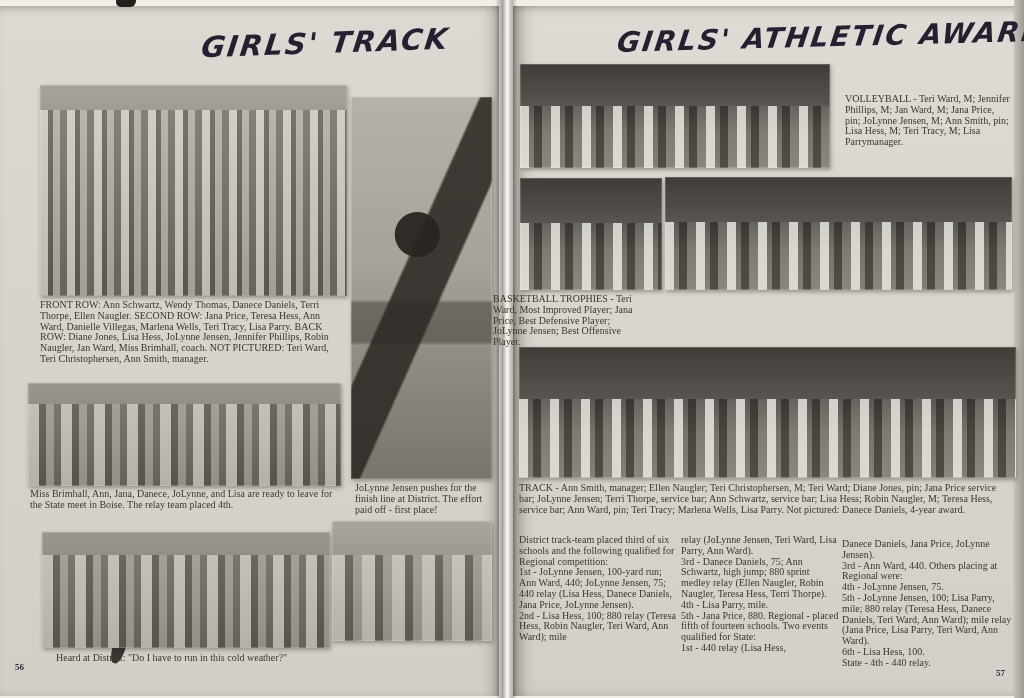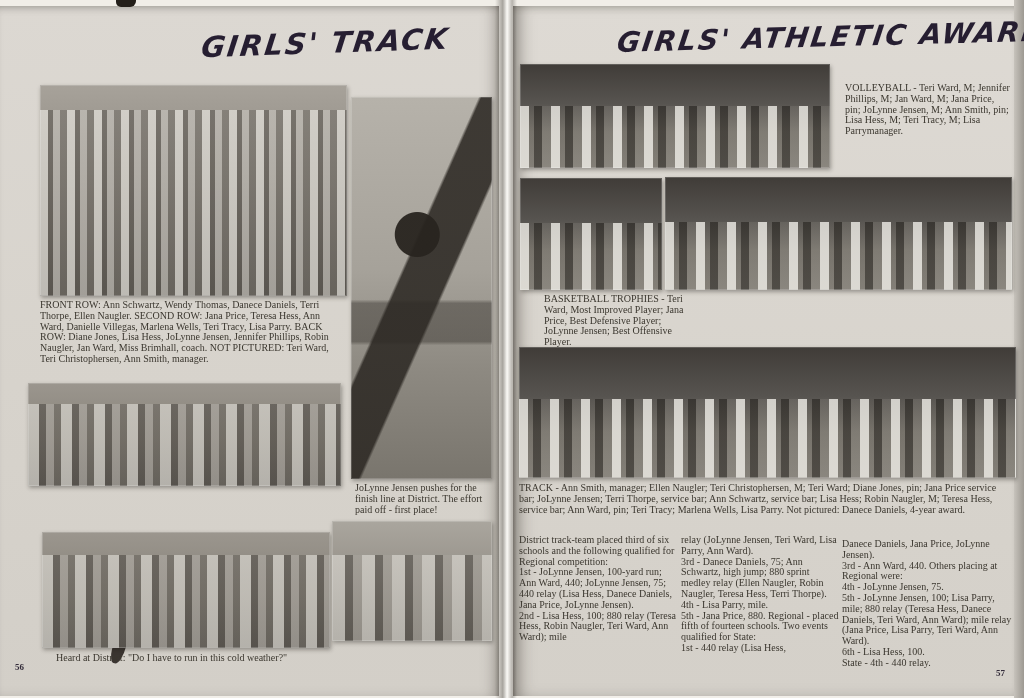--- a/index.html
+++ b/index.html
@@ -109,30 +109,31 @@
   <div class="title title-left">GIRLS' TRACK</div>
   <div class="title title-right">GIRLS' ATHLETIC AWARDS</div>
 
   <div class="photo ph-team" style="left:40px;top:85px;width:307px;height:211px;"></div>
   <div class="photo ph-runner" style="left:351px;top:97px;width:141px;height:382px;"></div>
   <div class="photo ph-outdoor" style="left:28px;top:383px;width:313px;height:103px;"></div>
   <div class="photo ph-outdoor" style="left:42px;top:532px;width:288px;height:116px;"></div>
   <div class="photo ph-field" style="left:332px;top:521px;width:160px;height:120px;"></div>
 
   <div class="txt" style="left:40px;top:300px;width:305px;">FRONT ROW: Ann Schwartz, Wendy Thomas, Danece Daniels, Terri Thorpe, Ellen Naugler. SECOND ROW: Jana Price, Teresa Hess, Ann Ward, Danielle Villegas, Marlena Wells, Teri Tracy, Lisa Parry. BACK ROW: Diane Jones, Lisa Hess, JoLynne Jensen, Jennifer Phillips, Robin Naugler, Jan Ward, Miss Brimhall, coach. NOT PICTURED: Teri Ward, Teri Christophersen, Ann Smith, manager.</div>
+  <div class="txt" style="left:30px;top:489px;width:316px;">Miss Brimhall, Ann, Jana, Danece, JoLynne, and Lisa are ready to leave for the State meet in Boise. The relay team placed 4th.</div>
   <div class="txt" style="left:355px;top:483px;width:140px;">JoLynne Jensen pushes for the finish line at District. The effort paid off - first place!</div>
   <div class="txt" style="left:56px;top:653px;width:285px;">Heard at District: "Do I have to run in this cold weather?"</div>
 
   <div class="photo ph-stage" style="left:520px;top:64px;width:310px;height:104px;"></div>
   <div class="photo ph-stage" style="left:520px;top:178px;width:142px;height:112px;"></div>
   <div class="photo ph-stage" style="left:665px;top:177px;width:347px;height:113px;"></div>
   <div class="photo ph-stage" style="left:519px;top:347px;width:497px;height:131px;"></div>
 
-  <div class="txt" style="left:845px;top:83px;width:167px;">VOLLEYBALL - Teri Ward, M; Jennifer Phillips, M; Jan Ward, M; Jana Price, pin; JoLynne Jensen, M; Ann Smith, pin; Lisa Hess, M; Teri Tracy, M; Lisa Parrymanager.</div>
-  <div class="txt" style="left:544px;top:294px;width:144px;">BASKETBALL TROPHIES - Teri Ward, Most Improved Player; Jana Price, Best Defensive Player; JoLynne Jensen; Best Offensive Player.</div>
+  <div class="txt" style="left:845px;top:94px;width:167px;">VOLLEYBALL - Teri Ward, M; Jennifer Phillips, M; Jan Ward, M; Jana Price, pin; JoLynne Jensen, M; Ann Smith, pin; Lisa Hess, M; Teri Tracy, M; Lisa Parrymanager.</div>
+  <div class="txt" style="left:493px;top:294px;width:144px;">BASKETBALL TROPHIES - Teri Ward, Most Improved Player; Jana Price, Best Defensive Player; JoLynne Jensen; Best Offensive Player.</div>
   <div class="txt" style="left:519px;top:483px;width:494px;">TRACK - Ann Smith, manager; Ellen Naugler; Teri Christophersen, M; Teri Ward; Diane Jones, pin; Jana Price service bar; JoLynne Jensen; Terri Thorpe, service bar; Ann Schwartz, service bar; Lisa Hess; Robin Naugler, M; Teresa Hess, service bar; Ann Ward, pin; Teri Tracy; Marlena Wells, Lisa Parry. Not pictured: Danece Daniels, 4-year award.</div>
 
   <div class="txt" style="left:519px;top:535px;width:158px;">District track-team placed third of six schools and the following qualified for Regional competition:
 1st - JoLynne Jensen, 100-yard run; Ann Ward, 440; JoLynne Jensen, 75; 440 relay (Lisa Hess, Danece Daniels, Jana Price, JoLynne Jensen).
 2nd - Lisa Hess, 100; 880 relay (Teresa Hess, Robin Naugler, Teri Ward, Ann Ward); mile</div>
   <div class="txt" style="left:681px;top:535px;width:158px;">relay (JoLynne Jensen, Teri Ward, Lisa Parry, Ann Ward).
 3rd - Danece Daniels, 75; Ann Schwartz, high jump; 880 sprint medley relay (Ellen Naugler, Robin Naugler, Teresa Hess, Terri Thorpe).
 4th - Lisa Parry, mile.
 5th - Jana Price, 880. Regional - placed fifth of fourteen schools. Two events qualified for State:
 1st - 440 relay (Lisa Hess,</div>

